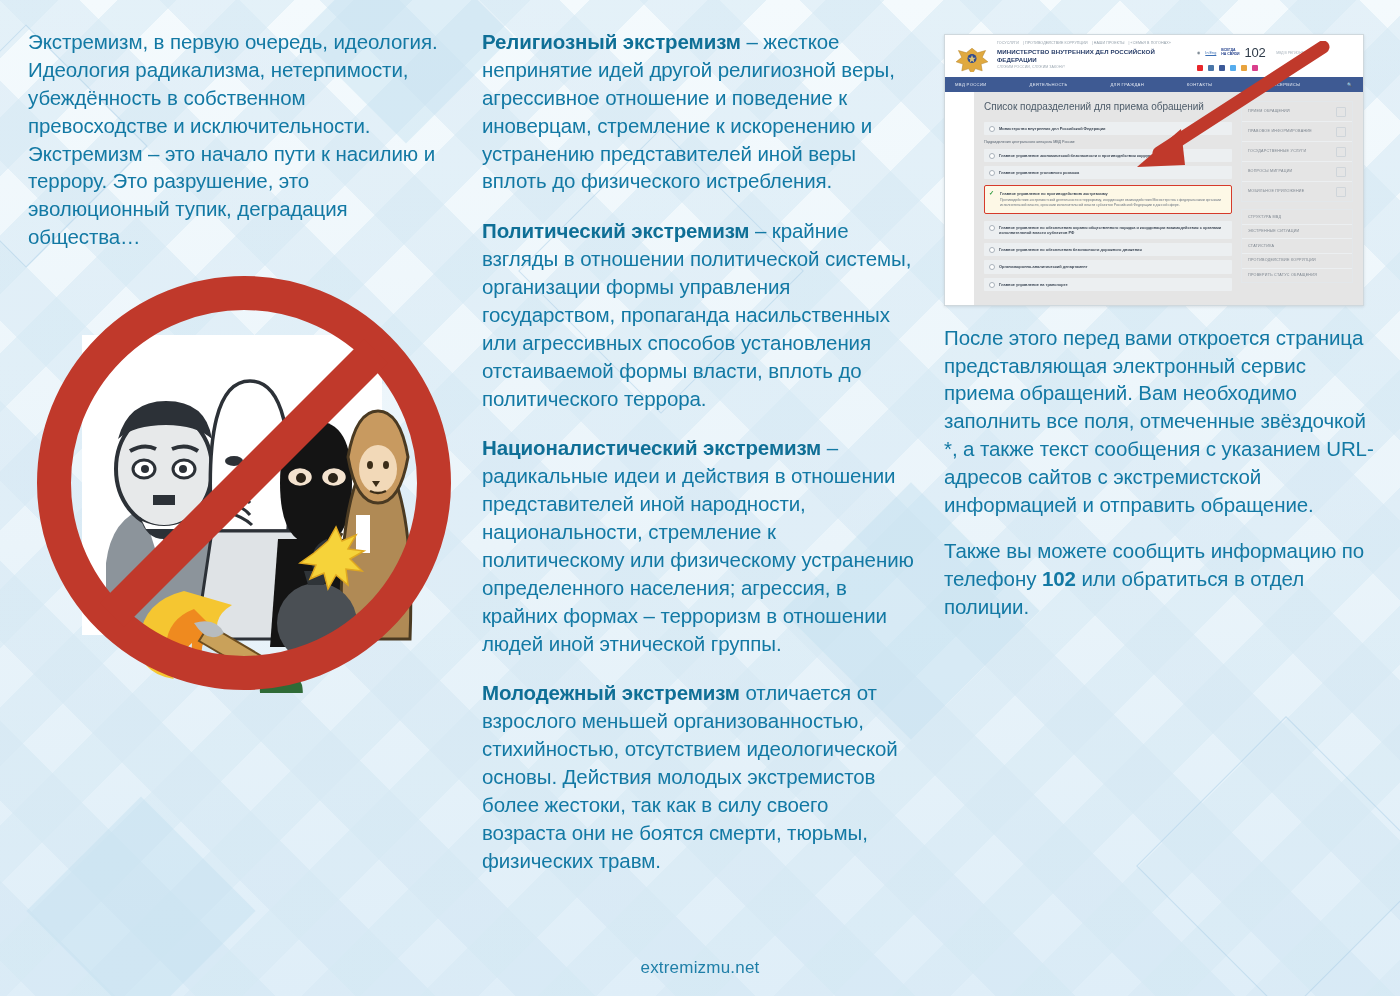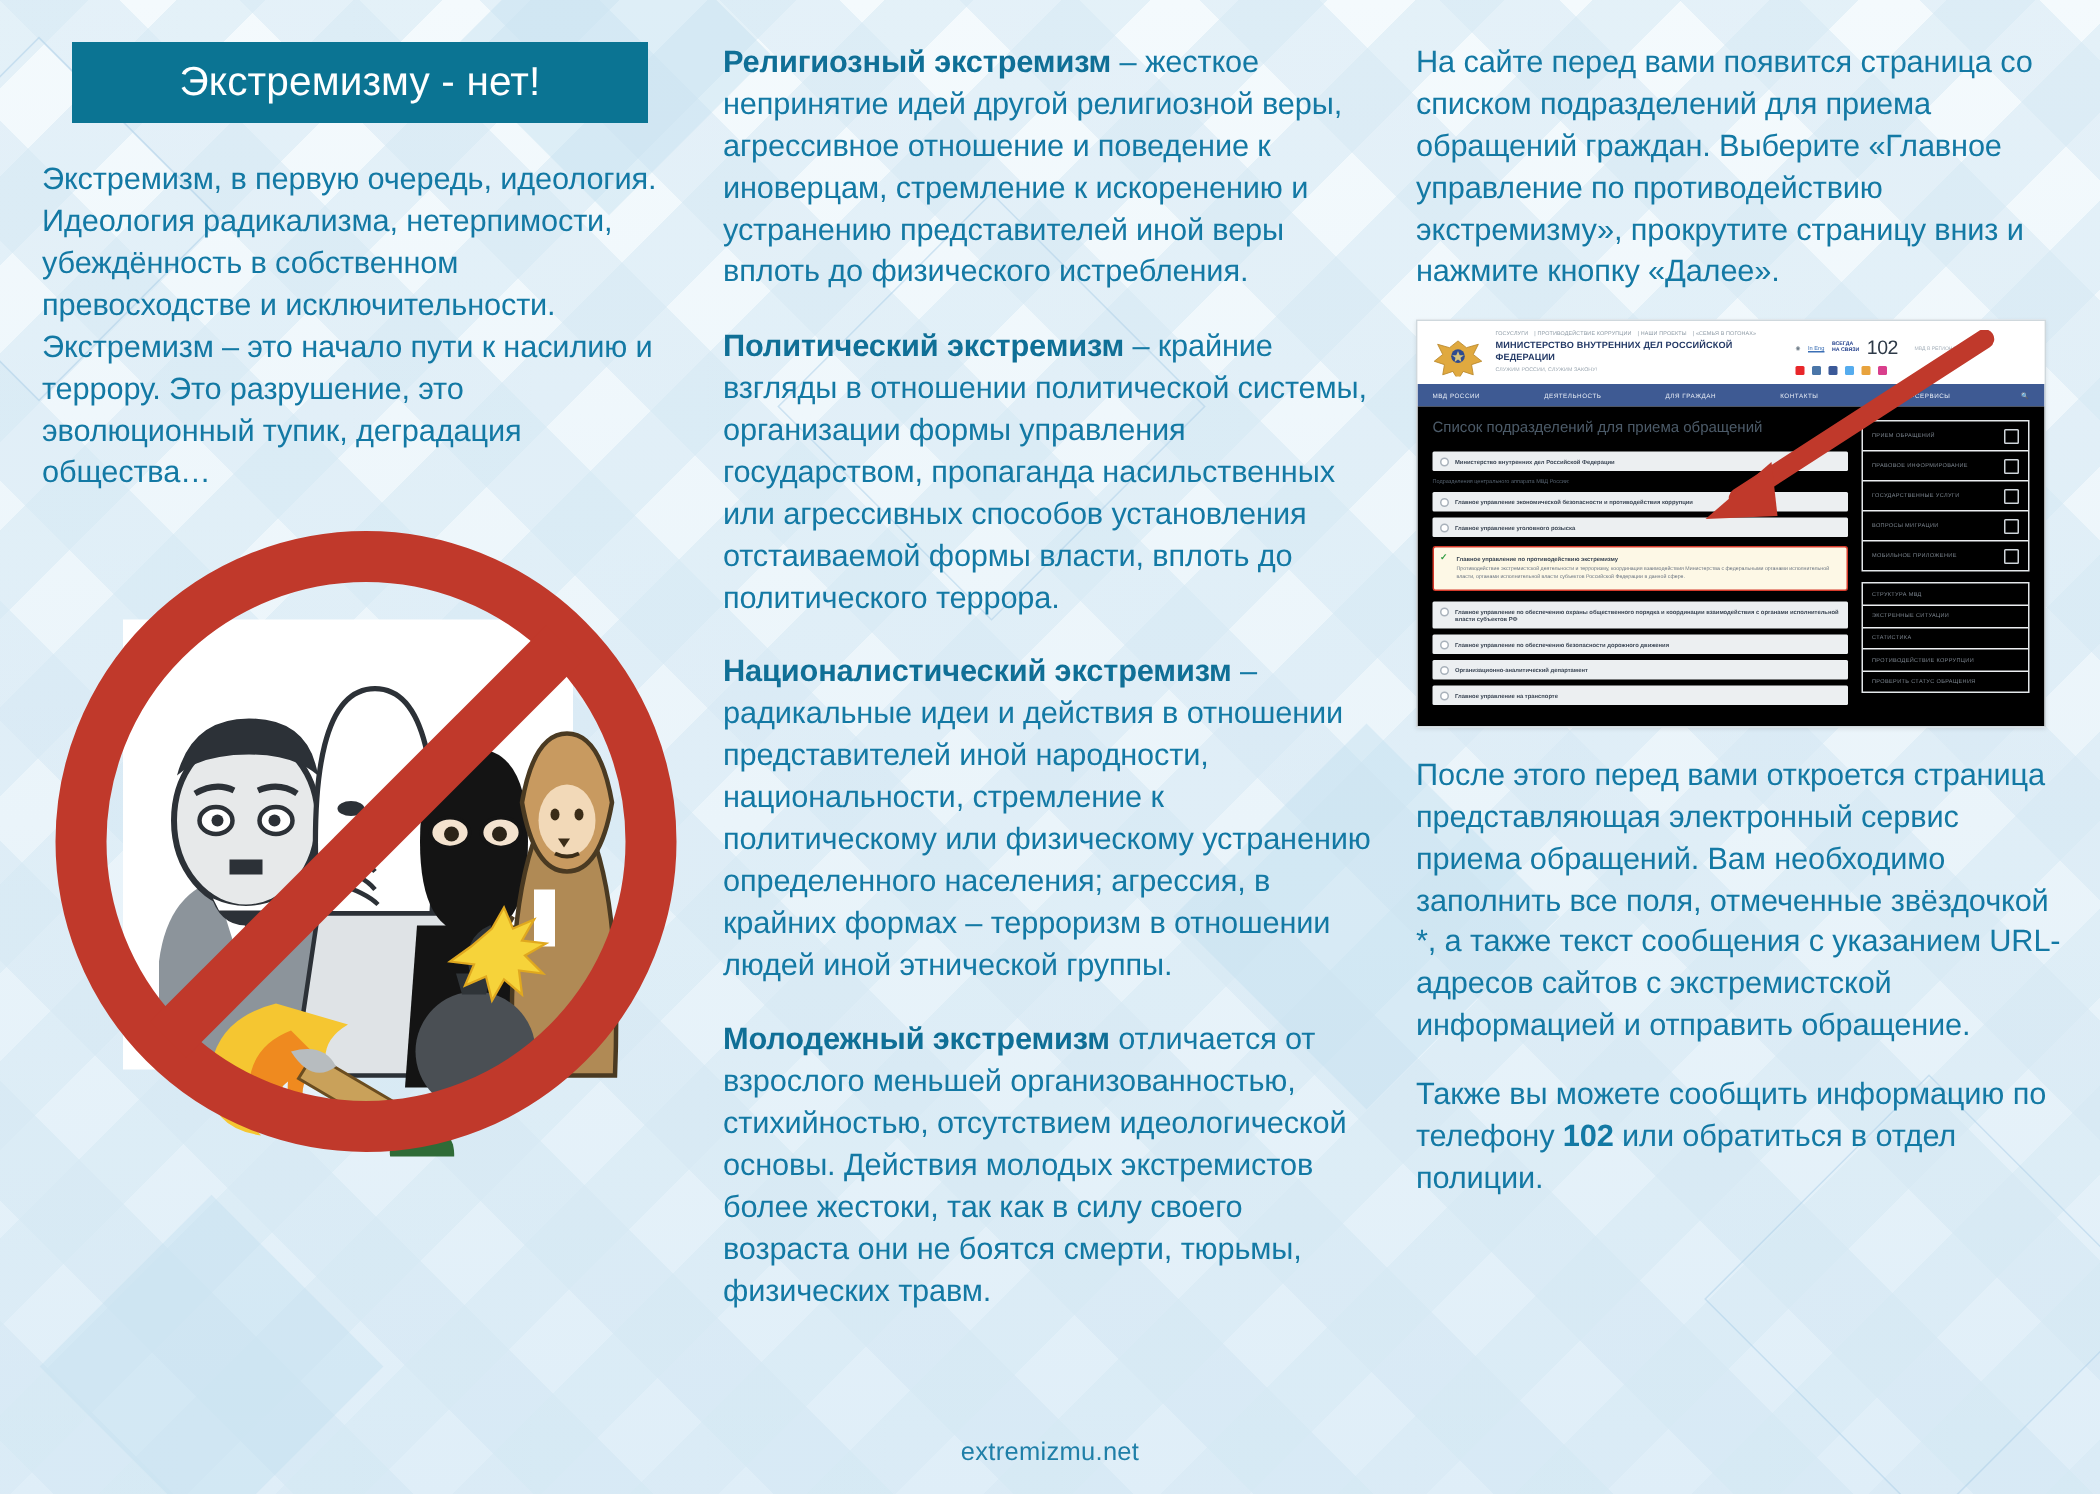--- a/index.html
+++ b/index.html
@@ -98,21 +98,21 @@
   .shot-102{font-size:13px;color:#2e3a48;font-weight:400;letter-spacing:-.3px;}
   .shot-socials{display:flex;gap:5px;align-items:center;margin-top:5px;}
   .soc{width:6px;height:6px;border-radius:1px;display:inline-block;}
   .shot-map{font-size:3.4px;color:#a5b0ba;margin-left:6px;}
   .shot-nav{
     background:#3e5a93;color:#e8edf6;display:flex;
     padding:5px 10px;font-size:4.2px;letter-spacing:.35px;
   }
   .shot-nav span{flex:1 1 auto;}
   .shot-nav span:last-child{flex:0 0 10px;text-align:right;}
-  .shot-body{display:flex;padding:9px 10px 10px 10px;gap:9px;background:#000000;}
+  .shot-body{display:flex;padding:9px 10px 10px 10px;gap:9px;background:#e5e5e5;margin-left:29px;}
   .shot-main{flex:1 1 auto;min-width:0;}
   .shot-h1{font-size:10px;color:#4c5b69;line-height:1.25;margin-bottom:8px;font-weight:400;}
   .listrow{
     background:#eceff1;border-radius:1px;
     padding:4px 5px 4px 15px;margin-bottom:4px;
     font-size:3.9px;color:#3b4654;font-weight:bold;line-height:1.3;
     position:relative;
   }
   .listrow .radio{
     position:absolute;left:5px;top:4px;width:4px;height:4px;
@@ -157,21 +157,20 @@
 <div class="bg-diamond" style="left:-60px;top:60px;width:170px;height:170px;"></div>
 <div class="bg-diamond fill" style="left:330px;top:-40px;width:150px;height:150px;"></div>
 <div class="bg-diamond" style="left:560px;top:170px;width:200px;height:200px;"></div>
 <div class="bg-diamond fill" style="left:820px;top:520px;width:180px;height:180px;"></div>
 <div class="bg-diamond" style="left:1180px;top:760px;width:210px;height:210px;"></div>
 <div class="bg-diamond fill" style="left:60px;top:830px;width:160px;height:160px;"></div>
 
 <div class="page">
 
   <div class="col col1">
-    <div class="band">Экстремизму - нет!</div>
 
 
     <p class="body">Экстремизм, в первую очередь, идеология. Идеология радикализма, нетерпимости, убеждённость в собственном превосходстве и исключительности. Экстремизм – это начало пути к насилию и террору. Это разрушение, это эволюционный тупик, деградация общества…</p>
 
     <div class="illus-wrap">
       <svg class="illus-svg" viewBox="0 0 420 420">
 
         <rect x="48" y="62" width="300" height="300" fill="#ffffff"></rect>
 
         <g>
@@ -249,21 +248,20 @@
 
     <p class="body"><span class="lead">Политический экстремизм</span><span> – крайние взгляды в отношении политической системы, организации формы управления государством, пропаганда насильственных или агрессивных способов установления отстаиваемой формы власти, вплоть до политического террора.</span></p>
 
     <p class="body"><span class="lead">Националистический экстремизм</span><span> – радикальные идеи и действия в отношении представителей иной народности, национальности, стремление к политическому или физическому устранению определенного населения; агрессия, в крайних формах – терроризм в отношении людей иной этнической группы.</span></p>
 
     <p class="body"><span class="lead">Молодежный экстремизм</span><span> отличается от взрослого меньшей организованностью, стихийностью, отсутствием идеологической основы. Действия молодых экстремистов более жестоки, так как в силу своего возраста они не боятся смерти, тюрьмы, физических травм.</span></p>
   </div>
 
   <div class="col col3">
 
-    <p class="body tight">На сайте перед вами появится страница со списком подразделений для приема обращений граждан. Выберите «Главное управление по противодействию экстремизму», прокрутите страницу вниз и нажмите кнопку «Далее».</p>
 
     <div class="shot">
 
       <div class="shot-top">
         <svg class="shot-emblem" viewBox="0 0 60 46">
           <path d="M30 4 l10 8 14 -4 -6 12 10 8 -12 4 2 12 -12 -4 -6 10 -6 -10 -12 4 2 -12 -12 -4 10 -8 -6 -12 14 4 z" fill="#e0a93f" stroke="#b8862a" stroke-width="1"></path>
           <circle cx="30" cy="22" r="8" fill="#2f4b8f"></circle>
           <path d="M30 16 l2 5 5 0 -4 3 1 5 -4 -3 -4 3 1 -5 -4 -3 5 0 z" fill="#d8c27a"></path>
         </svg>
 

